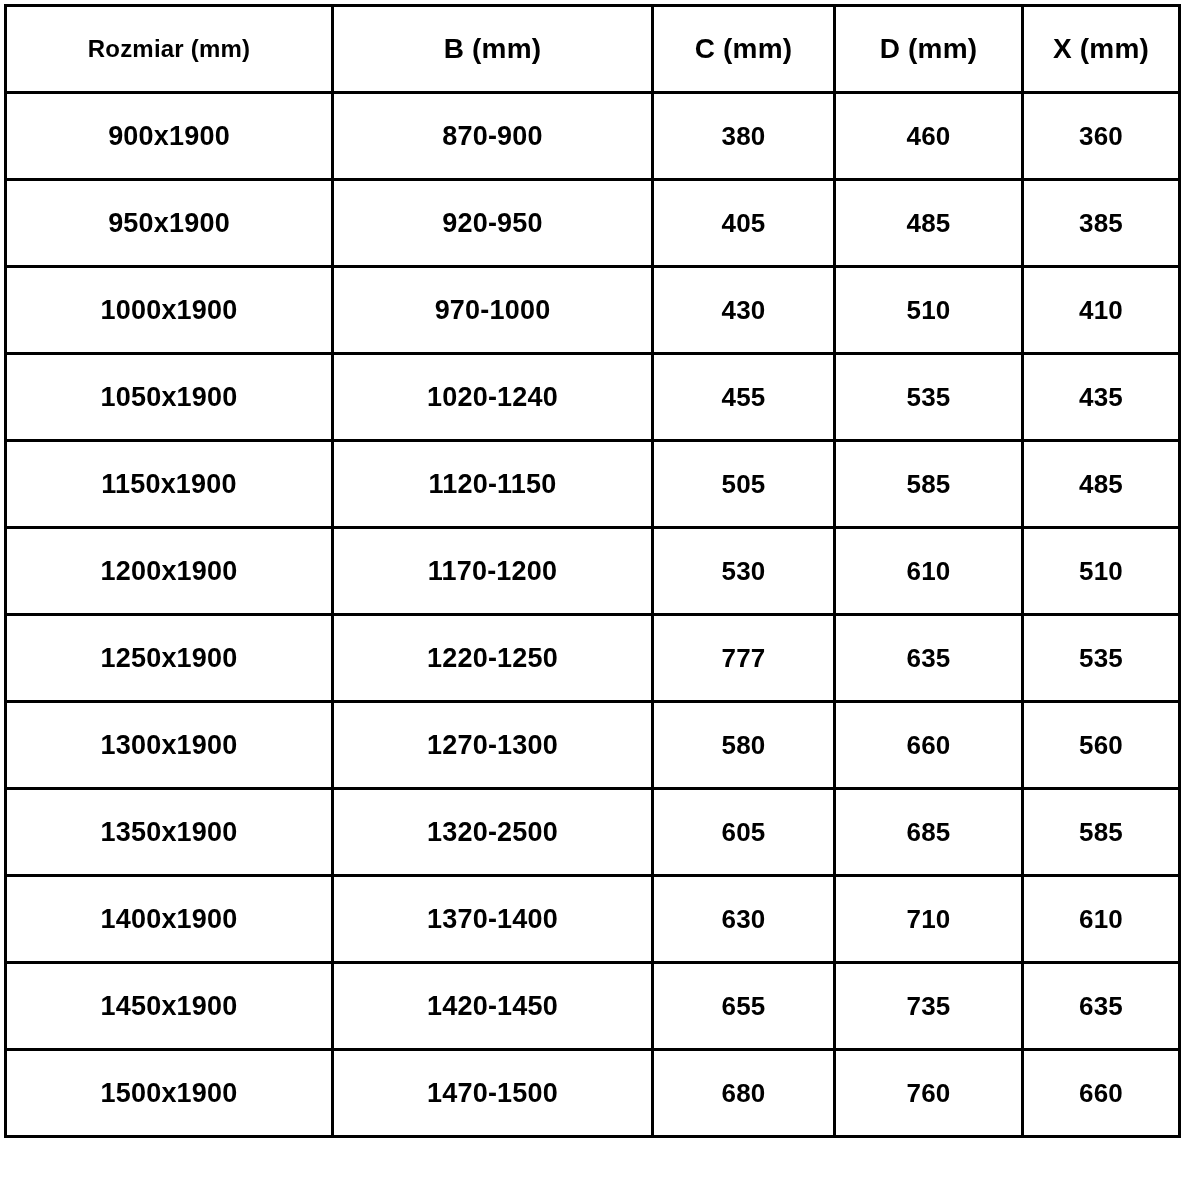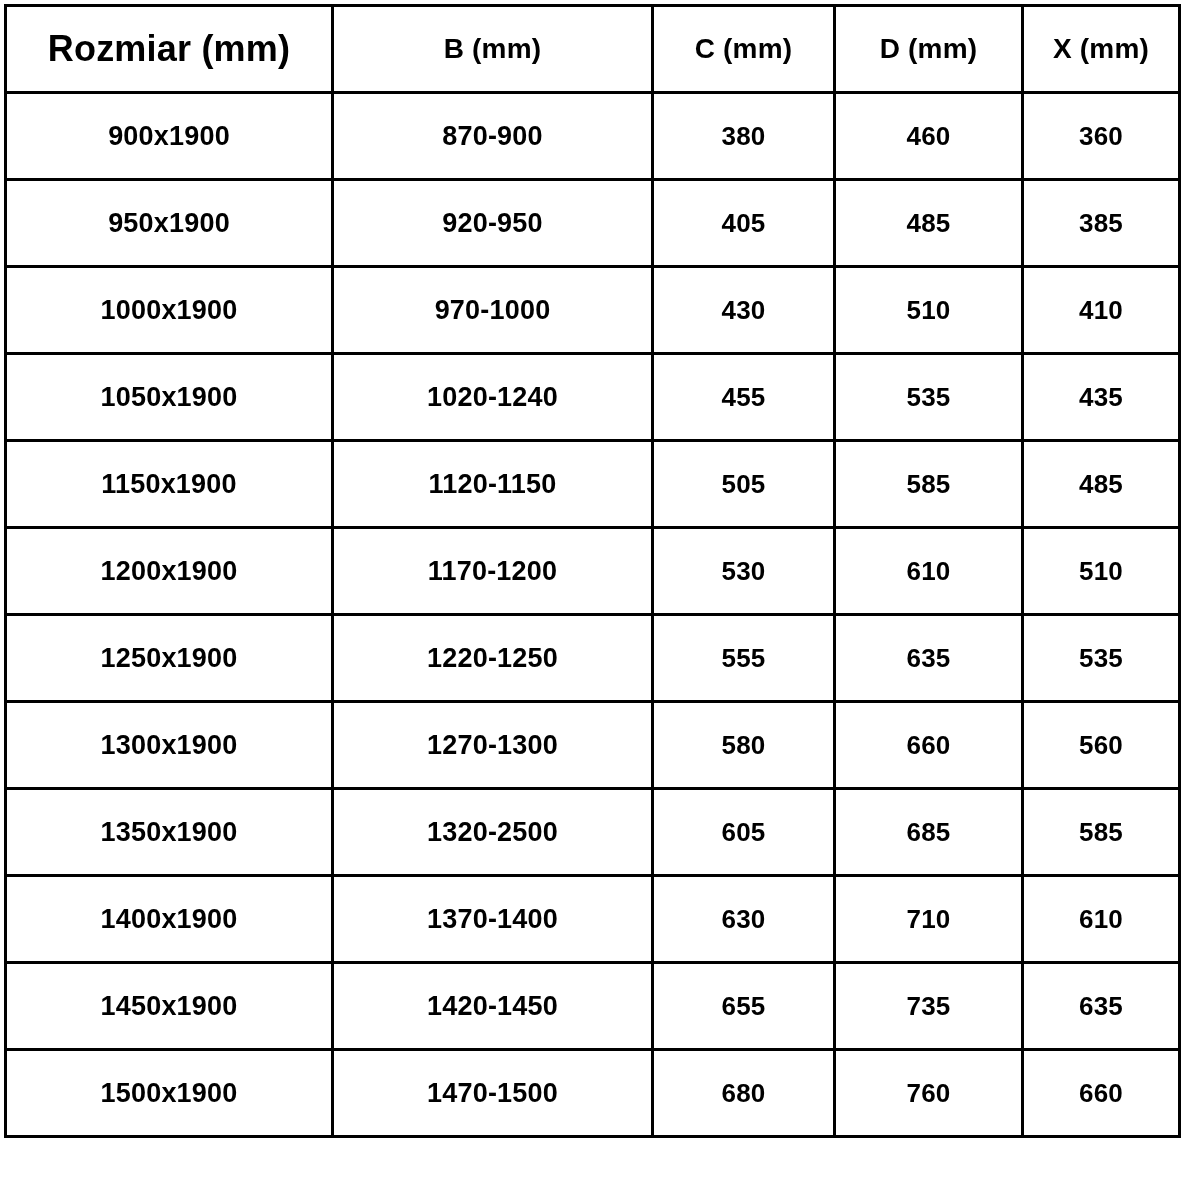--- a/index.html
+++ b/index.html
@@ -49,21 +49,21 @@
     height: 84px;
     font-size: 26px;
     letter-spacing: 0.2px;
   }
   
   table.spec-table tbody td.col-size,
   table.spec-table tbody td.col-b {
     font-size: 27px;
   }
   table.spec-table thead th.col-size {
-    font-size: 36px;
+    font-size: 24px;
   }
 </style>
 </head>
 <body>
 
 <div class="table-wrap">
   <table class="spec-table">
     <colgroup>
       <col class="c0">
         <col class="c1">
@@ -119,21 +119,21 @@
       <tr>
         <td class="col-size">1200x1900</td>
         <td class="col-b">1170-1200</td>
         <td>530</td>
         <td>610</td>
         <td>510</td>
       </tr>
       <tr>
         <td class="col-size">1250x1900</td>
         <td class="col-b">1220-1250</td>
-        <td>555</td>
+        <td>777</td>
         <td>635</td>
         <td>535</td>
       </tr>
       <tr>
         <td class="col-size">1300x1900</td>
         <td class="col-b">1270-1300</td>
         <td>580</td>
         <td>660</td>
         <td>560</td>
       </tr>

